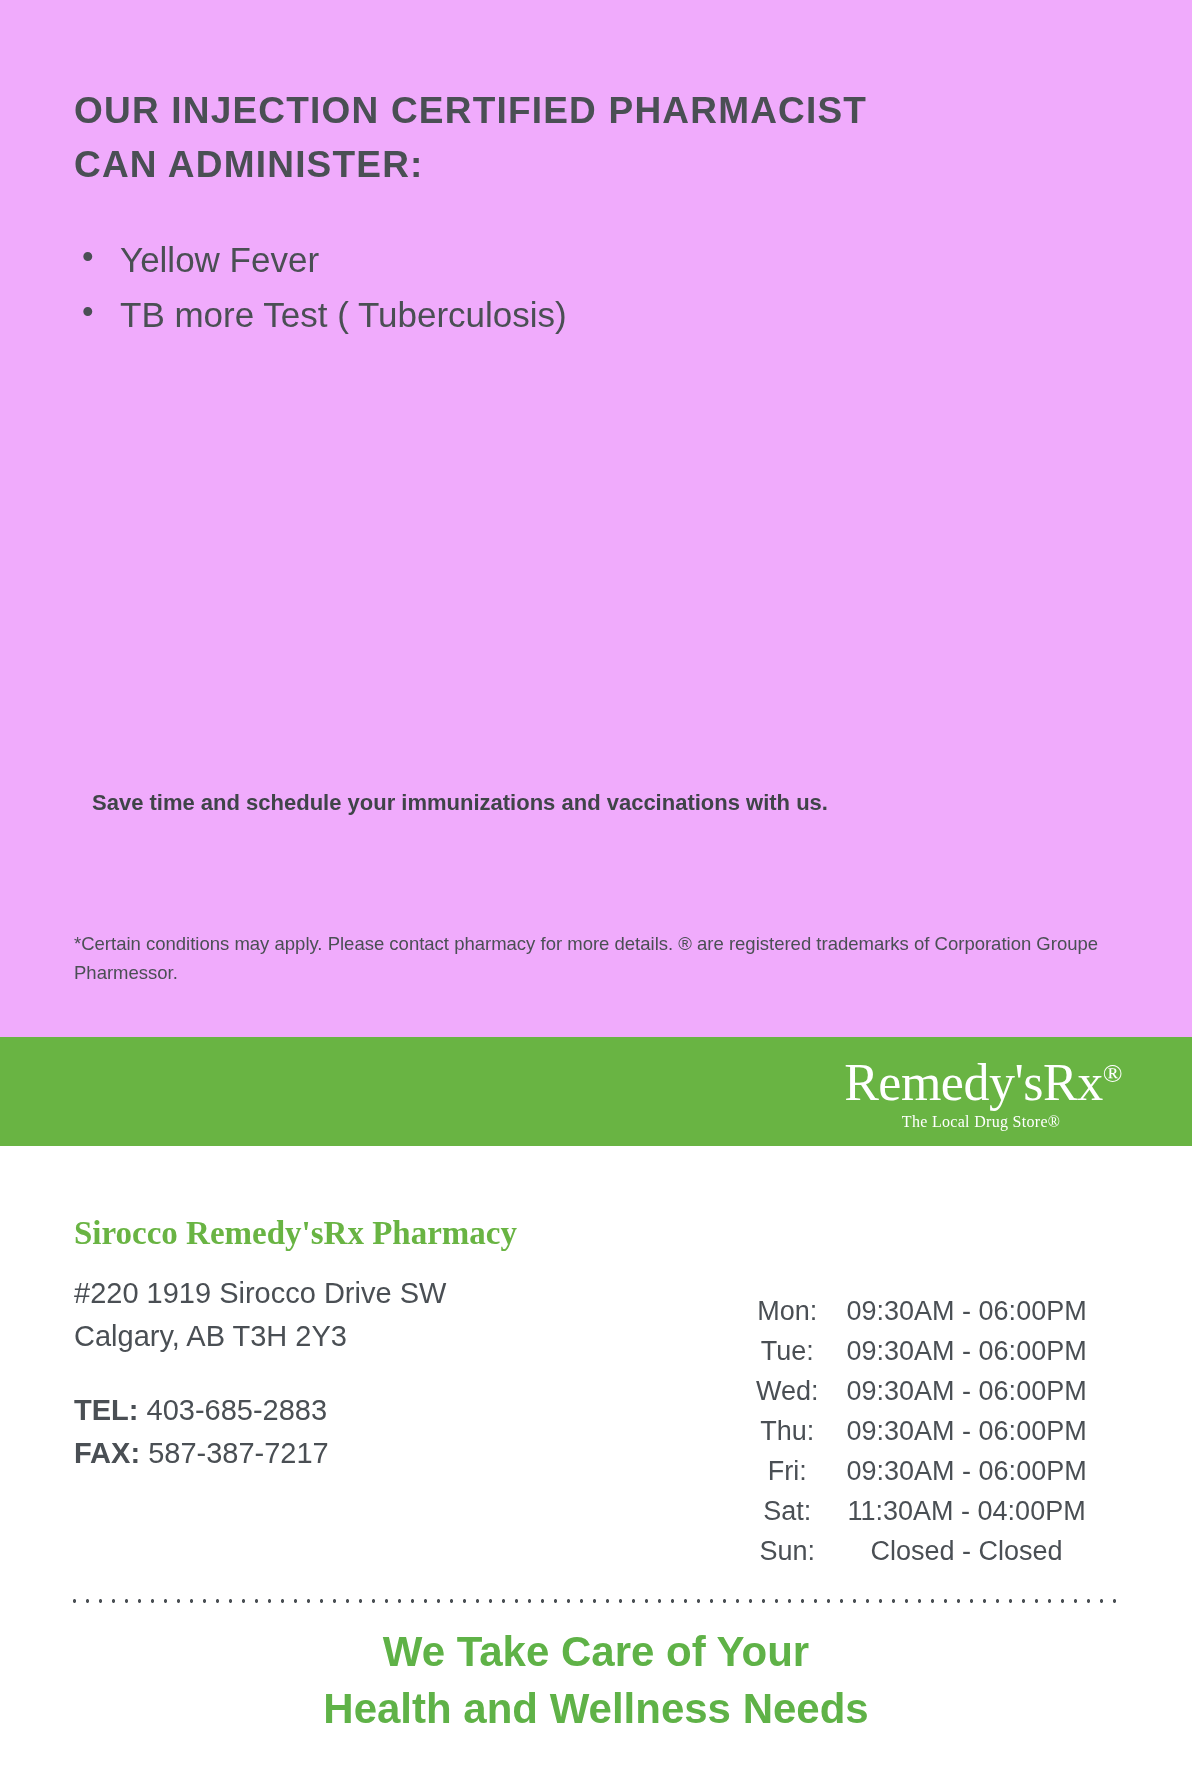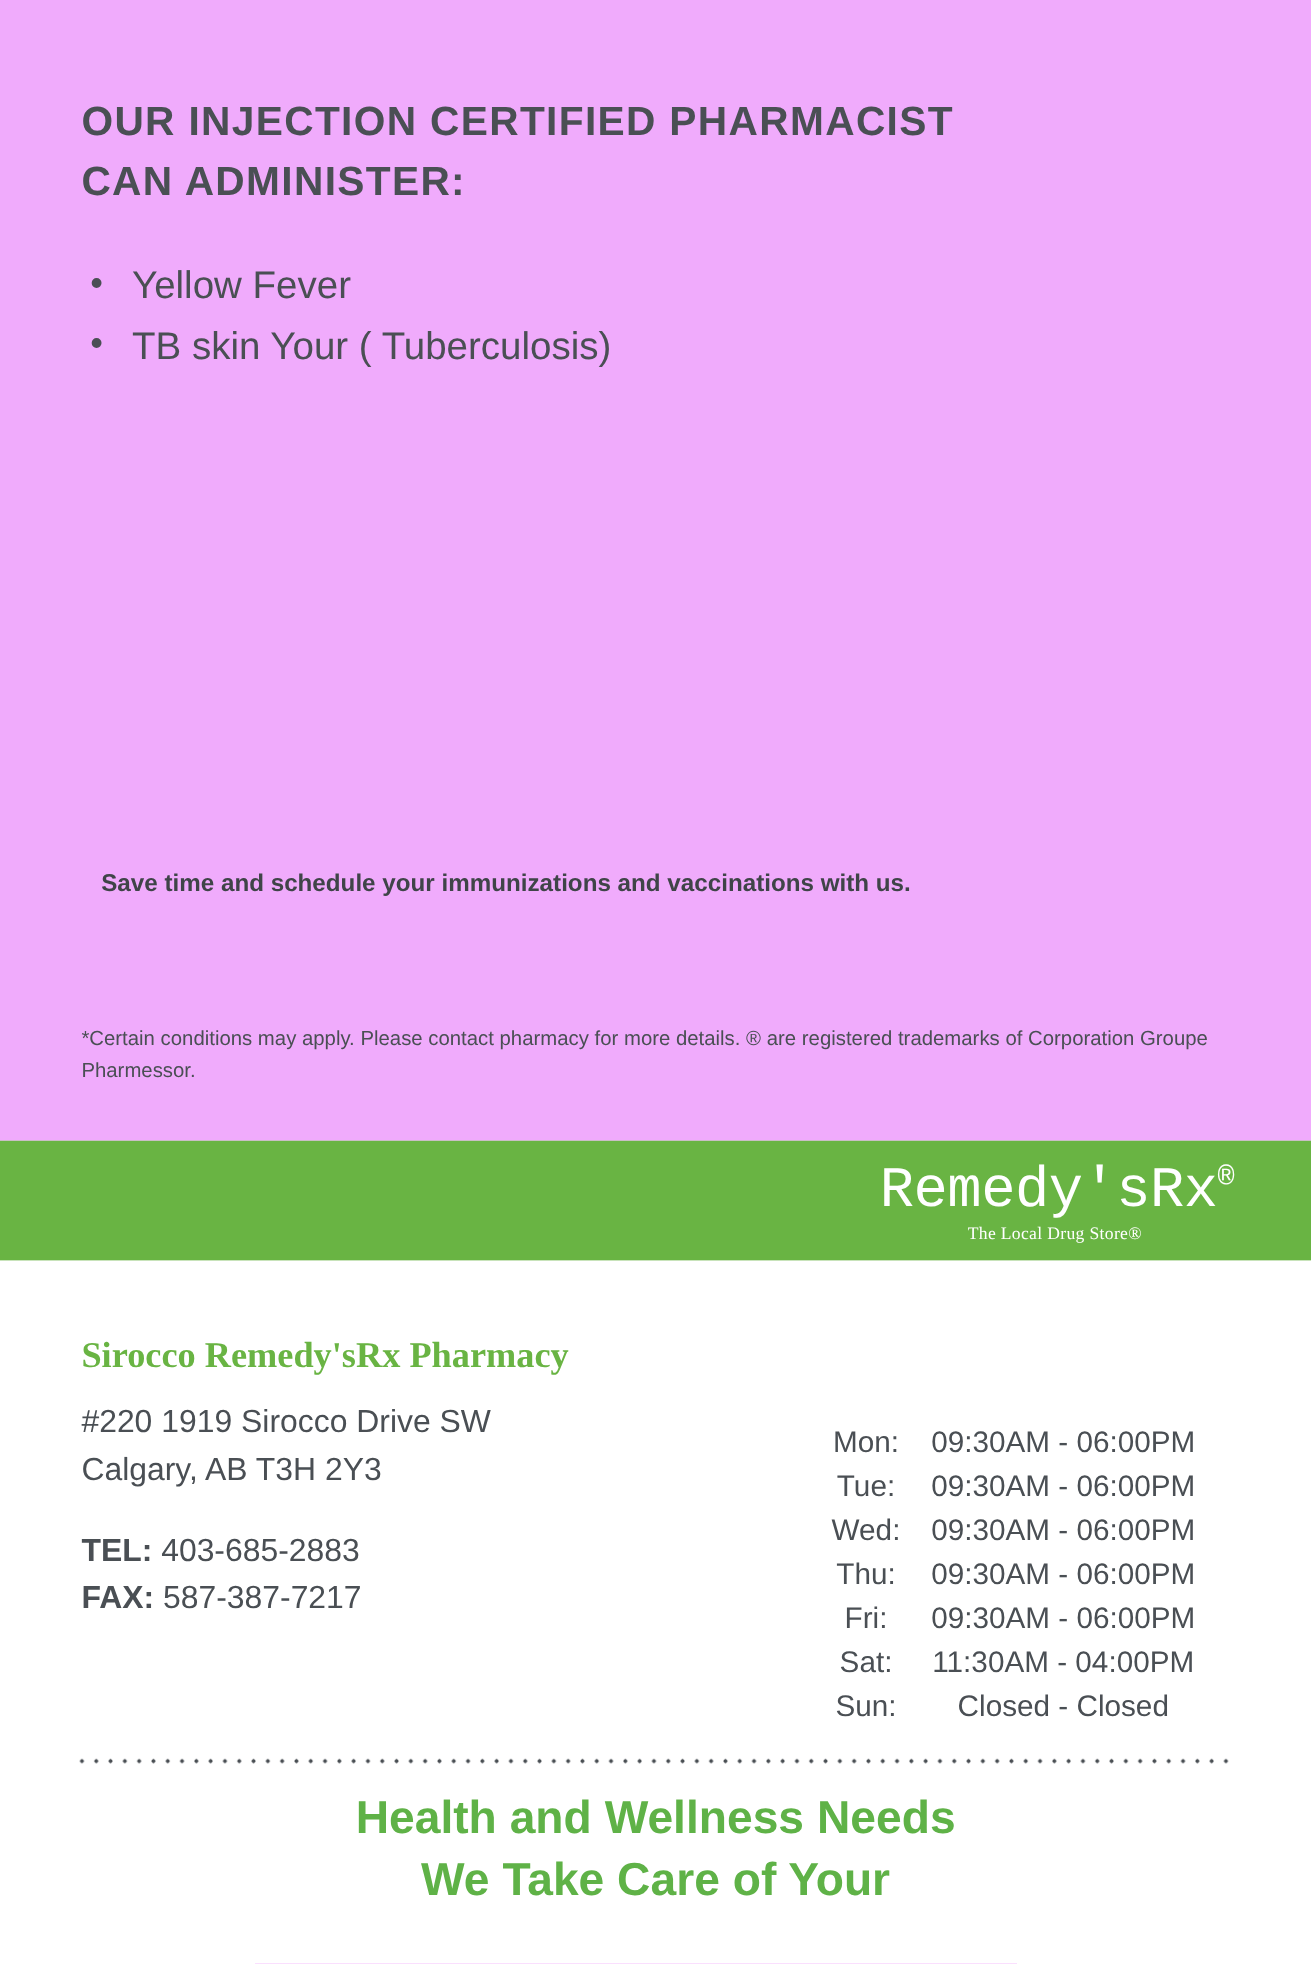--- a/index.html
+++ b/index.html
@@ -95,21 +95,21 @@
   }
   .brand-logo {
     position: absolute;
     right: 70px;
     top: 20px;
     text-align: right;
     color: #ffffff;
   }
   .brand-logo .brand-name {
     display: block;
-    font-family: Liberation Mono, monospace;
+    font-family: Liberation Serif, serif;
     font-size: 52px;
     line-height: 1;
     letter-spacing: -0.5px;
     font-weight: normal;
     text-align: right;
   }
   .brand-logo .brand-name .rx-sub {
     font-size: 26px;
     vertical-align: super;
   }
@@ -211,21 +211,21 @@
 <body>
 
 <div class="page">
 
   <div class="top-panel">
 
     <h1 class="headline">OUR INJECTION CERTIFIED PHARMACIST CAN ADMINISTER:</h1>
 
     <ul class="service-list">
       <li>Yellow Fever</li>
-      <li>TB skin Your ( Tuberculosis)</li>
+      <li>TB more Test ( Tuberculosis)</li>
     </ul>
 
     <p class="save-time">Save time and schedule your immunizations and vaccinations with us.</p>
 
     <p class="disclaimer">*Certain conditions may apply. Please contact pharmacy for more details. ® are registered trademarks of Corporation Groupe Pharmessor.</p>
   </div>
 
   <div class="brand-bar">
     <div class="brand-logo">
       <span class="brand-name"><span>Remedy'sRx</span><span class="rx-sub">®</span></span>
@@ -284,17 +284,17 @@
         <tr>
           <td class="day">Sun:</td>
           <td class="time">Closed - Closed</td>
         </tr>
       </tbody>
     </table>
 
     <div class="dotted-divider"></div>
 
     <div class="slogan">
+      <span>We Take Care of Your</span>
       <span>Health and Wellness Needs</span>
-      <span>We Take Care of Your</span>
     </div>
   </div>
 </div>
 
 </body></html>

